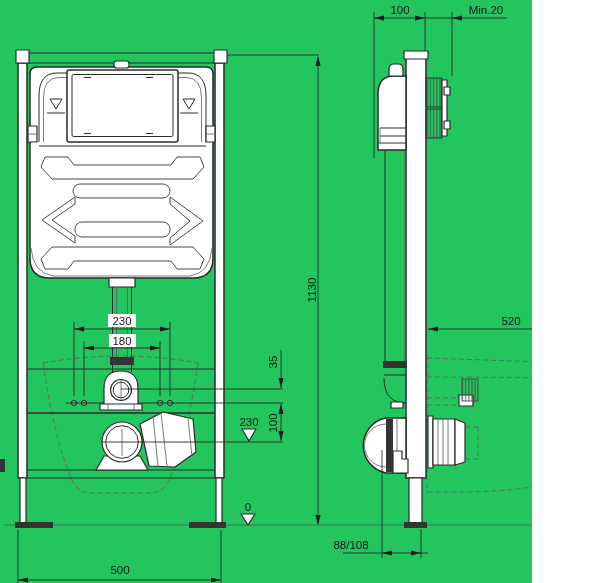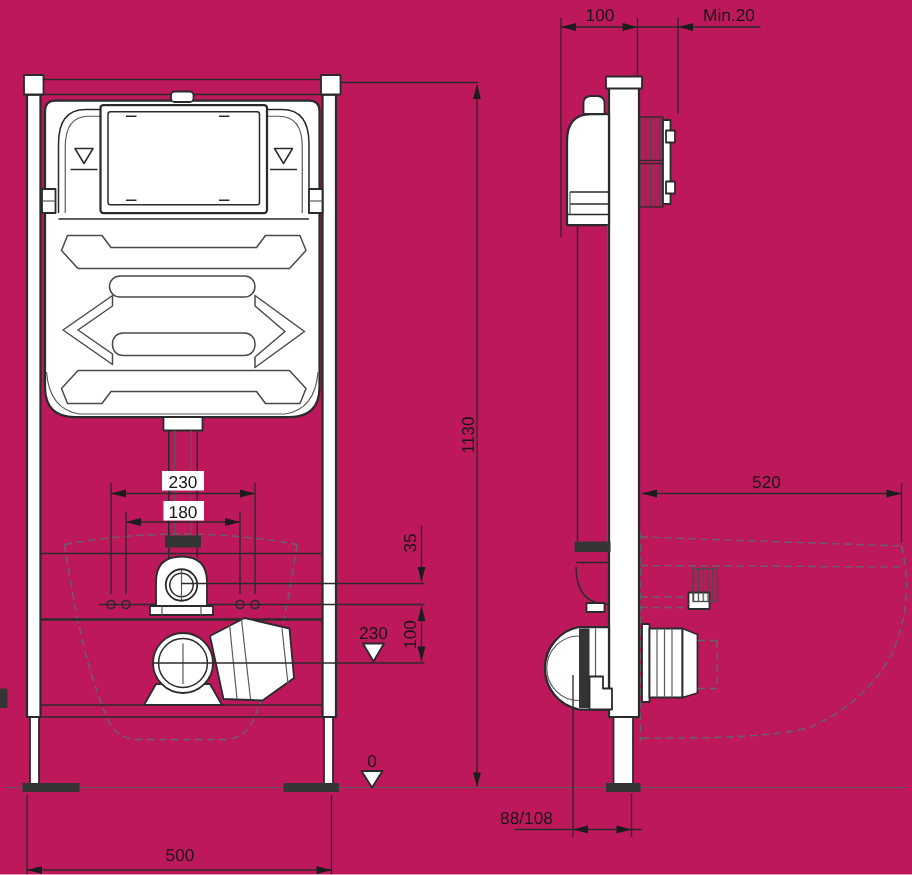--- a/index.html
+++ b/index.html
@@ -1,16 +1,16 @@
 <!DOCTYPE html>
 <html><head>
 <meta charset="utf-8">
 <style>
   html,body{margin:0;padding:0;background:#fff;}
-  .stage{position:relative;width:608px;height:583px;background:#be185d;overflow:hidden;
+  .stage{position:relative;width:532px;height:583px;background:#22c55e;overflow:hidden;
          font-family:"Liberation Sans", sans-serif;}
   svg{display:block}
   .ln{stroke:#2b2b2b;stroke-width:1;fill:none;stroke-linejoin:round;stroke-linecap:butt}
   .ln2{stroke:#2b2b2b;stroke-width:1.6;fill:none;stroke-linejoin:round}
   .fw{fill:#ffffff;stroke:#2b2b2b;stroke-width:1.2;stroke-linejoin:round}
   .fw2{fill:#ffffff;stroke:#2b2b2b;stroke-width:1.5;stroke-linejoin:round}
   .thin{stroke:#5a5a5a;stroke-width:0.8;fill:none}
   .dash{stroke:#666;stroke-width:0.9;fill:none;stroke-dasharray:5 3}
   .dim{stroke:#2b2b2b;stroke-width:0.9;fill:none}
   .arr{fill:#1c1c1c;stroke:none}

